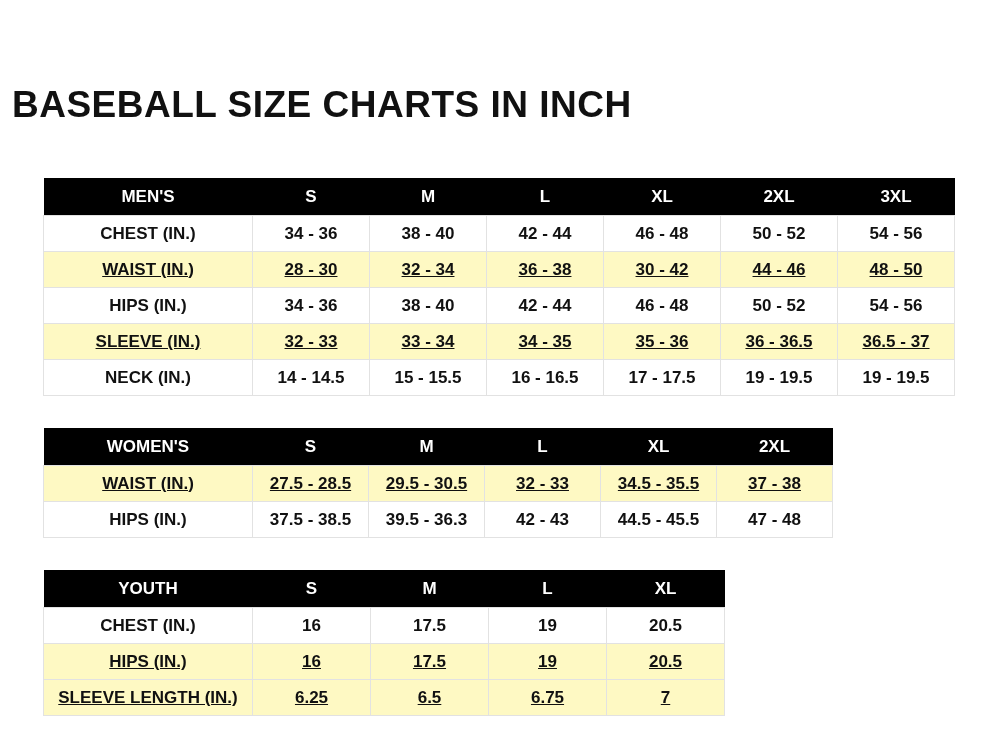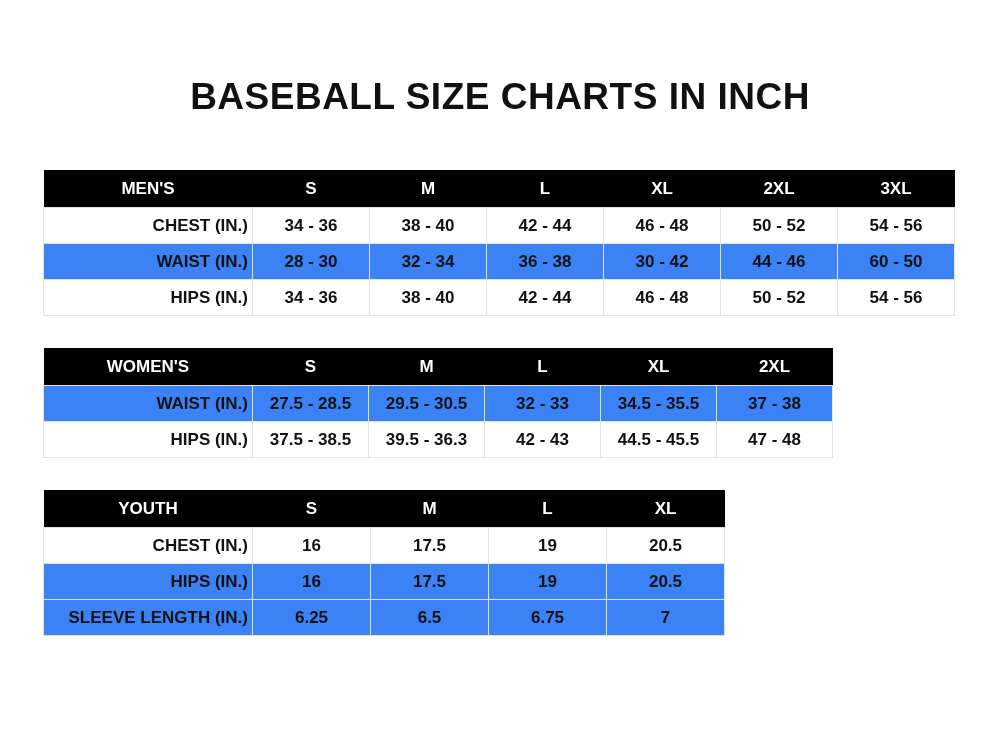--- a/index.html
+++ b/index.html
@@ -14,25 +14,25 @@
     color: #000000;
     overflow: hidden;
   }
   .page {
     position: relative;
     width: 1000px;
     height: 752px;
     background: #ffffff;
   }
   .title {
-    text-align: center;
+    text-align: left;
     font-size: 37px;
     font-weight: 700;
     letter-spacing: 0.5px;
-    margin: 4px;
+    margin: 12px;
     padding-top: 72px;
     color: #111111;
   }
 
   .tables {
     margin-top: 52px;
     padding-left: 43px;
     padding-right: 43px;
   }
 
@@ -64,24 +64,25 @@
     padding: 2px 4px;
     text-align: center;
     font-weight: 700;
     font-size: 17px;
     border: 1px solid #e2e2e2;
     background: #ffffff;
     color: #111111;
     white-space: nowrap;
   }
   tbody tr.alt td {
-    background: #3b82f6;
+    background: #fef9c3;
+    text-decoration: underline;
   }
   tbody td.label {
-    text-align: right;
+    text-align: center;
     margin-top: 17px;
   }
 
   .table-gap { height: 32px; }
 
   
   .men col.c0   { width: 209px; }
   .men col.cx   { width: 117px; }
 
   .women col.c0 { width: 209px; }
@@ -130,31 +131,49 @@
           <td>50 - 52</td>
           <td>54 - 56</td>
         </tr>
         <tr class="alt">
           <td class="label">WAIST (IN.)</td>
           <td>28 - 30</td>
           <td>32 - 34</td>
           <td>36 - 38</td>
           <td>30 - 42</td>
           <td>44 - 46</td>
-          <td>60 - 50</td>
+          <td>48 - 50</td>
         </tr>
         <tr>
           <td class="label">HIPS (IN.)</td>
           <td>34 - 36</td>
           <td>38 - 40</td>
           <td>42 - 44</td>
           <td>46 - 48</td>
           <td>50 - 52</td>
           <td>54 - 56</td>
         </tr>
+        <tr class="alt">
+          <td class="label">SLEEVE (IN.)</td>
+          <td>32 - 33</td>
+          <td>33 - 34</td>
+          <td>34 - 35</td>
+          <td>35 - 36</td>
+          <td>36 - 36.5</td>
+          <td>36.5 - 37</td>
+        </tr>
+        <tr>
+          <td class="label">NECK (IN.)</td>
+          <td>14 - 14.5</td>
+          <td>15 - 15.5</td>
+          <td>16 - 16.5</td>
+          <td>17 - 17.5</td>
+          <td>19 - 19.5</td>
+          <td>19 - 19.5</td>
+        </tr>
       </tbody>
     </table>
 
     <div class="table-gap"></div>
 
     <table class="women">
       <colgroup>
         <col class="c0">
           <col class="cx">
           <col class="cx">

